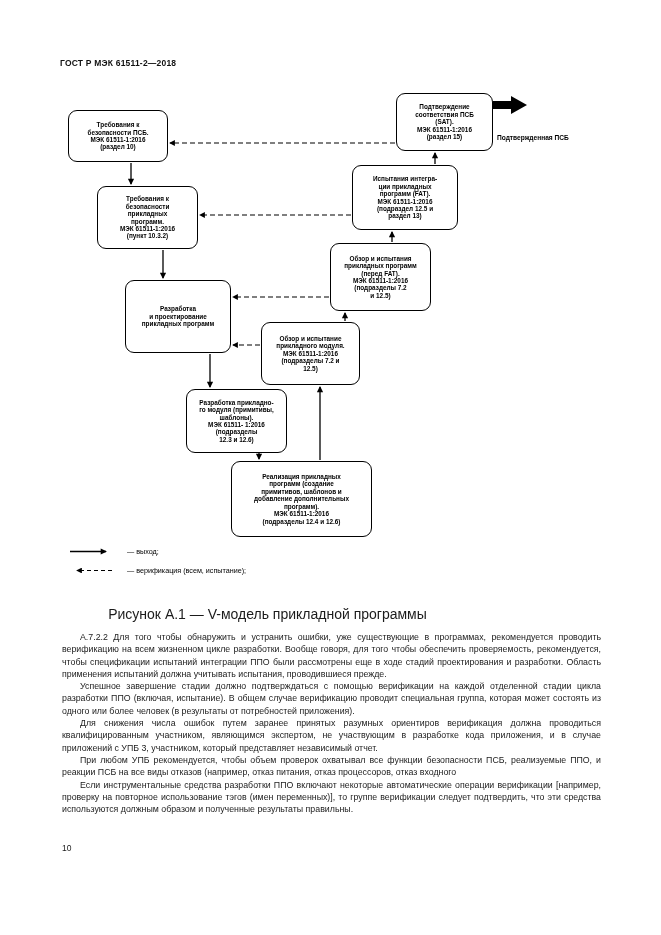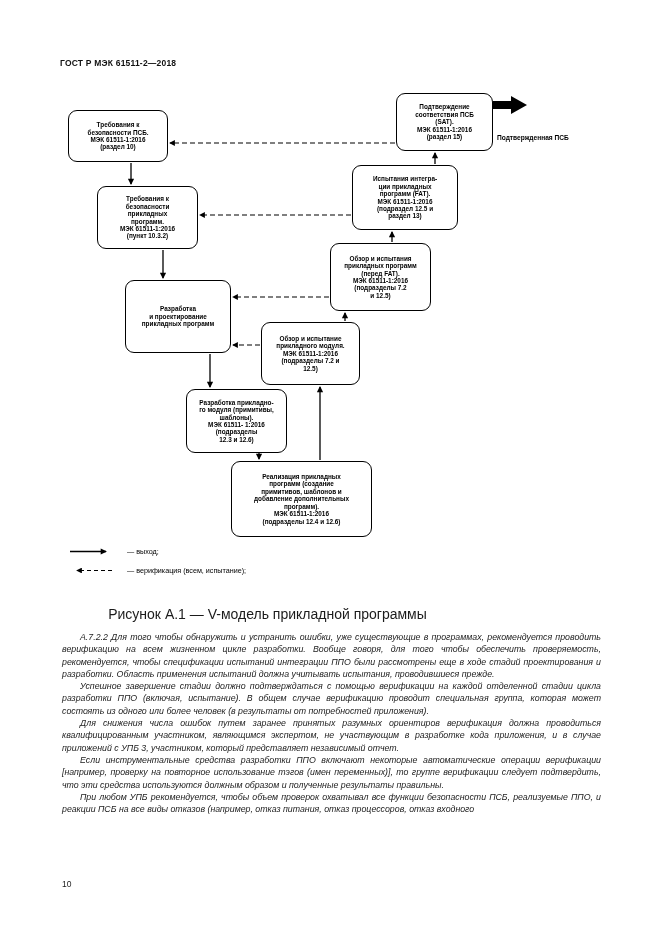--- a/index.html
+++ b/index.html
@@ -10,23 +10,23 @@
   .arrows { position:absolute; left:0; top:0; pointer-events:none; }
   .dbox { position:absolute; border:1.6px solid #000; border-radius:9px; background:#fff;
           display:flex; align-items:center; justify-content:center; text-align:center;
           font-weight:bold; font-size:6.4px; line-height:1.16; white-space:pre-line;
           color:#000; padding:2px; }
   .validated-label { position:absolute; left:497px; top:134px; font-size:6.6px; font-weight:bold; color:#000; }
   .legend-row { position:absolute; left:68px; display:flex; align-items:center; gap:13px;
                 font-size:7.2px; font-weight:normal; color:#000; height:12px; }
   .caption { position:absolute; left:0; top:606px; width:535px; text-align:center; font-size:14px; color:#1b1b1b; }
   .bodytext { position:absolute; left:62px; top:631px; width:539px; font-size:8.8px;
-              line-height:12.3px; text-align:justify; color:#1b1b1b;font-style:italic; }
+              line-height:12.3px; text-align:justify; color:#1b1b1b; }
   .bodytext p { text-indent:18px; margin:0; }
-  .pagenum { position:absolute; left:62px; top:843px; font-size:8.5px; color:#1b1b1b;margin-top:36px; }
+  .pagenum { position:absolute; left:62px; top:843px; font-size:8.5px; color:#1b1b1b; }
 </style>
 </head>
 <body>
 
 <div class="canvas">
   <div class="page"></div>
 
   <div class="header">ГОСТ Р МЭК 61511-2—2018</div>
 
   <svg class="arrows" width="661" height="935" viewBox="0 0 661 935">
@@ -117,18 +117,18 @@
     </svg>
     <span>— верификация (всем, испытание);</span>
   </div>
 
   <div class="caption">Рисунок А.1 — V-модель прикладной программы</div>
 
   <div class="bodytext">
     <p>А.7.2.2 Для того чтобы обнаружить и устранить ошибки, уже существующие в программах, рекомендуется проводить верификацию на всем жизненном цикле разработки. Вообще говоря, для того чтобы обеспечить проверяемость, рекомендуется, чтобы спецификации испытаний интеграции ППО были рассмотрены еще в ходе стадий проектирования и разработки. Область применения испытаний должна учитывать испытания, проводившиеся прежде.</p>
     <p>Успешное завершение стадии должно подтверждаться с помощью верификации на каждой отделенной стадии цикла разработки ППО (включая, испытание). В общем случае верификацию проводит специальная группа, которая может состоять из одного или более человек (в результаты от потребностей приложения).</p>
     <p>Для снижения числа ошибок путем заранее принятых разумных ориентиров верификация должна проводиться квалифицированным участником, являющимся экспертом, не участвующим в разработке кода приложения, и в случае приложений с УПБ 3, участником, который представляет независимый отчет.</p>
+    <p>При любом УПБ рекомендуется, чтобы объем проверок охватывал все функции безопасности ПСБ, реализуемые ППО, и реакции ПСБ на все виды отказов (например, отказ питания, отказ процессоров, отказ входного</p>
     <p>Если инструментальные средства разработки ППО включают некоторые автоматические операции верификации [например, проверку на повторное использование тэгов (имен переменных)], то группе верификации следует подтвердить, что эти средства используются должным образом и полученные результаты правильны.</p>
-    <p>При любом УПБ рекомендуется, чтобы объем проверок охватывал все функции безопасности ПСБ, реализуемые ППО, и реакции ПСБ на все виды отказов (например, отказ питания, отказ процессоров, отказ входного</p>
   </div>
 
   <div class="pagenum">10</div>
 </div>
 
 </body></html>

